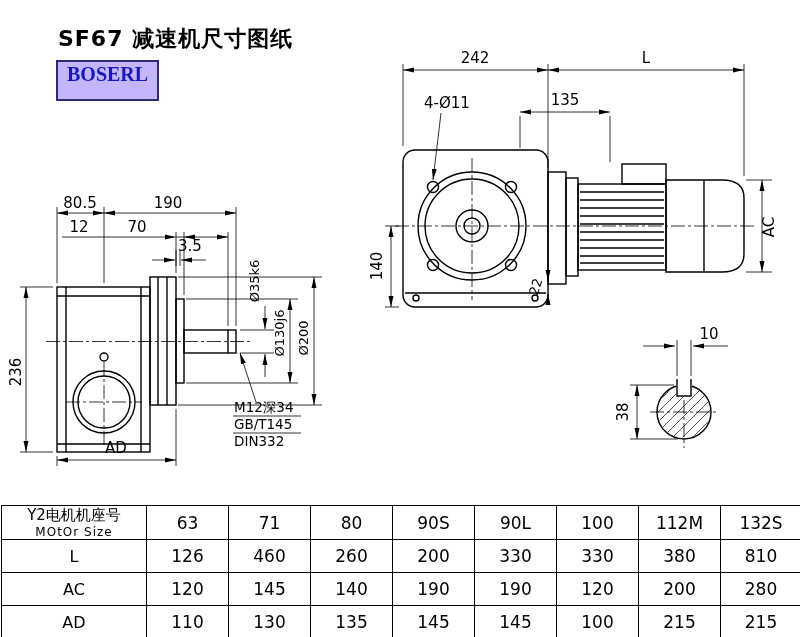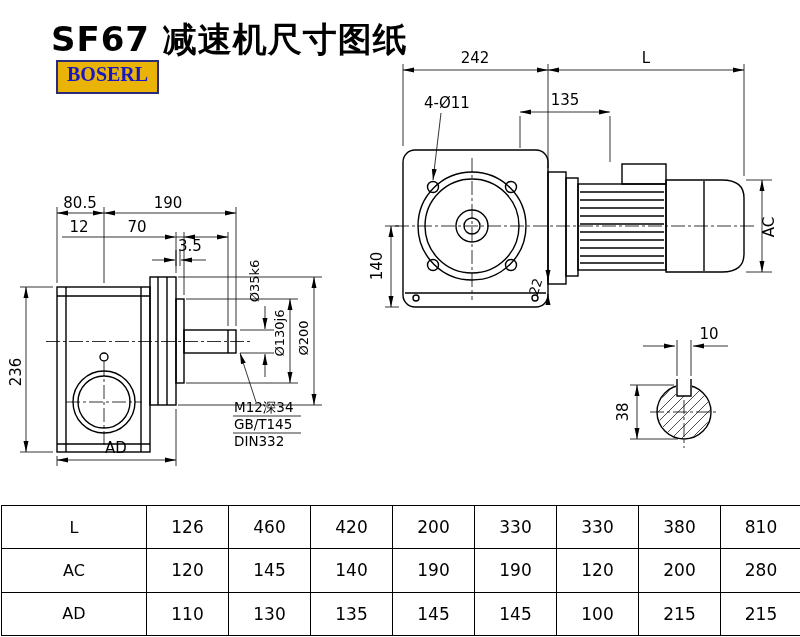--- a/index.html
+++ b/index.html
@@ -1,22 +1,22 @@
 <!DOCTYPE html>
 <html><head>
 <meta charset="utf-8">
 <style>
   html,body{margin:0;padding:0;background:#fff;}
   body{width:800px;height:637px;position:relative;overflow:hidden;
        font-family:"DejaVu Sans",sans-serif;color:#000;}
-  .page-title{position:absolute;left:46px;top:12px;margin:5px;font-size:34px;
+  .page-title{position:absolute;left:46px;top:12px;margin:12px;font-size:22px;
        font-weight:700;letter-spacing:1px;font-family:"DejaVu Sans",sans-serif;}
   .logo-box{position:absolute;left:56px;top:60px;border:2px solid #2b2b7a;
        color:#1717c4;font-family:"Liberation Serif",serif;font-weight:700;
-       font-size:20px;padding:1px 9px 6px;background:#eab308;}
+       font-size:20px;padding:1px 9px 13px;background:#c4b5fd;}
   svg.drawing{position:absolute;left:0;top:0;}
   svg text{font-family:"DejaVu Sans",sans-serif;font-size:15px;fill:#000;stroke:none;}
   svg text.small{font-size:13px;}
   svg text.note{font-size:13.5px;}
   .dim-table{position:absolute;left:1px;top:505px;width:798px;height:131px;
        border-collapse:collapse;table-layout:fixed;text-align:center;background:#fff;}
   .dim-table td{border:1px solid #000;padding:0;font-size:17px;height:32px;}
   .dim-table td.hcell{font-size:15px;}
   .dim-table .h2{font-size:12px;letter-spacing:1px;}
   .dim-table td.rl{font-size:16px;}
@@ -218,24 +218,38 @@
       <col style="width:82px">
       <col style="width:82px">
     <col style="width:82px">
       <col style="width:82px">
       <col style="width:82px">
       <col style="width:82px">
       <col style="width:81px">
   </colgroup>
   <tbody>
   <tr>
+    <td class="hcell">
+      <div class="h1">Y2电机机座号</div>
+      <div class="h2">MOtOr Size</div>
+    </td>
+    <td>63</td>
+    <td>71</td>
+    <td>80</td>
+    <td>90S</td>
+    <td>90L</td>
+    <td>100</td>
+    <td>112M</td>
+    <td>132S</td>
+  </tr>
+  <tr>
     <td class="rl">L</td>
     <td>126</td>
     <td>460</td>
-    <td>420</td>
+    <td>260</td>
     <td>200</td>
     <td>330</td>
     <td>330</td>
     <td>380</td>
     <td>810</td>
   </tr>
   <tr>
     <td class="rl">AC</td>
     <td>120</td>
     <td>145</td>

